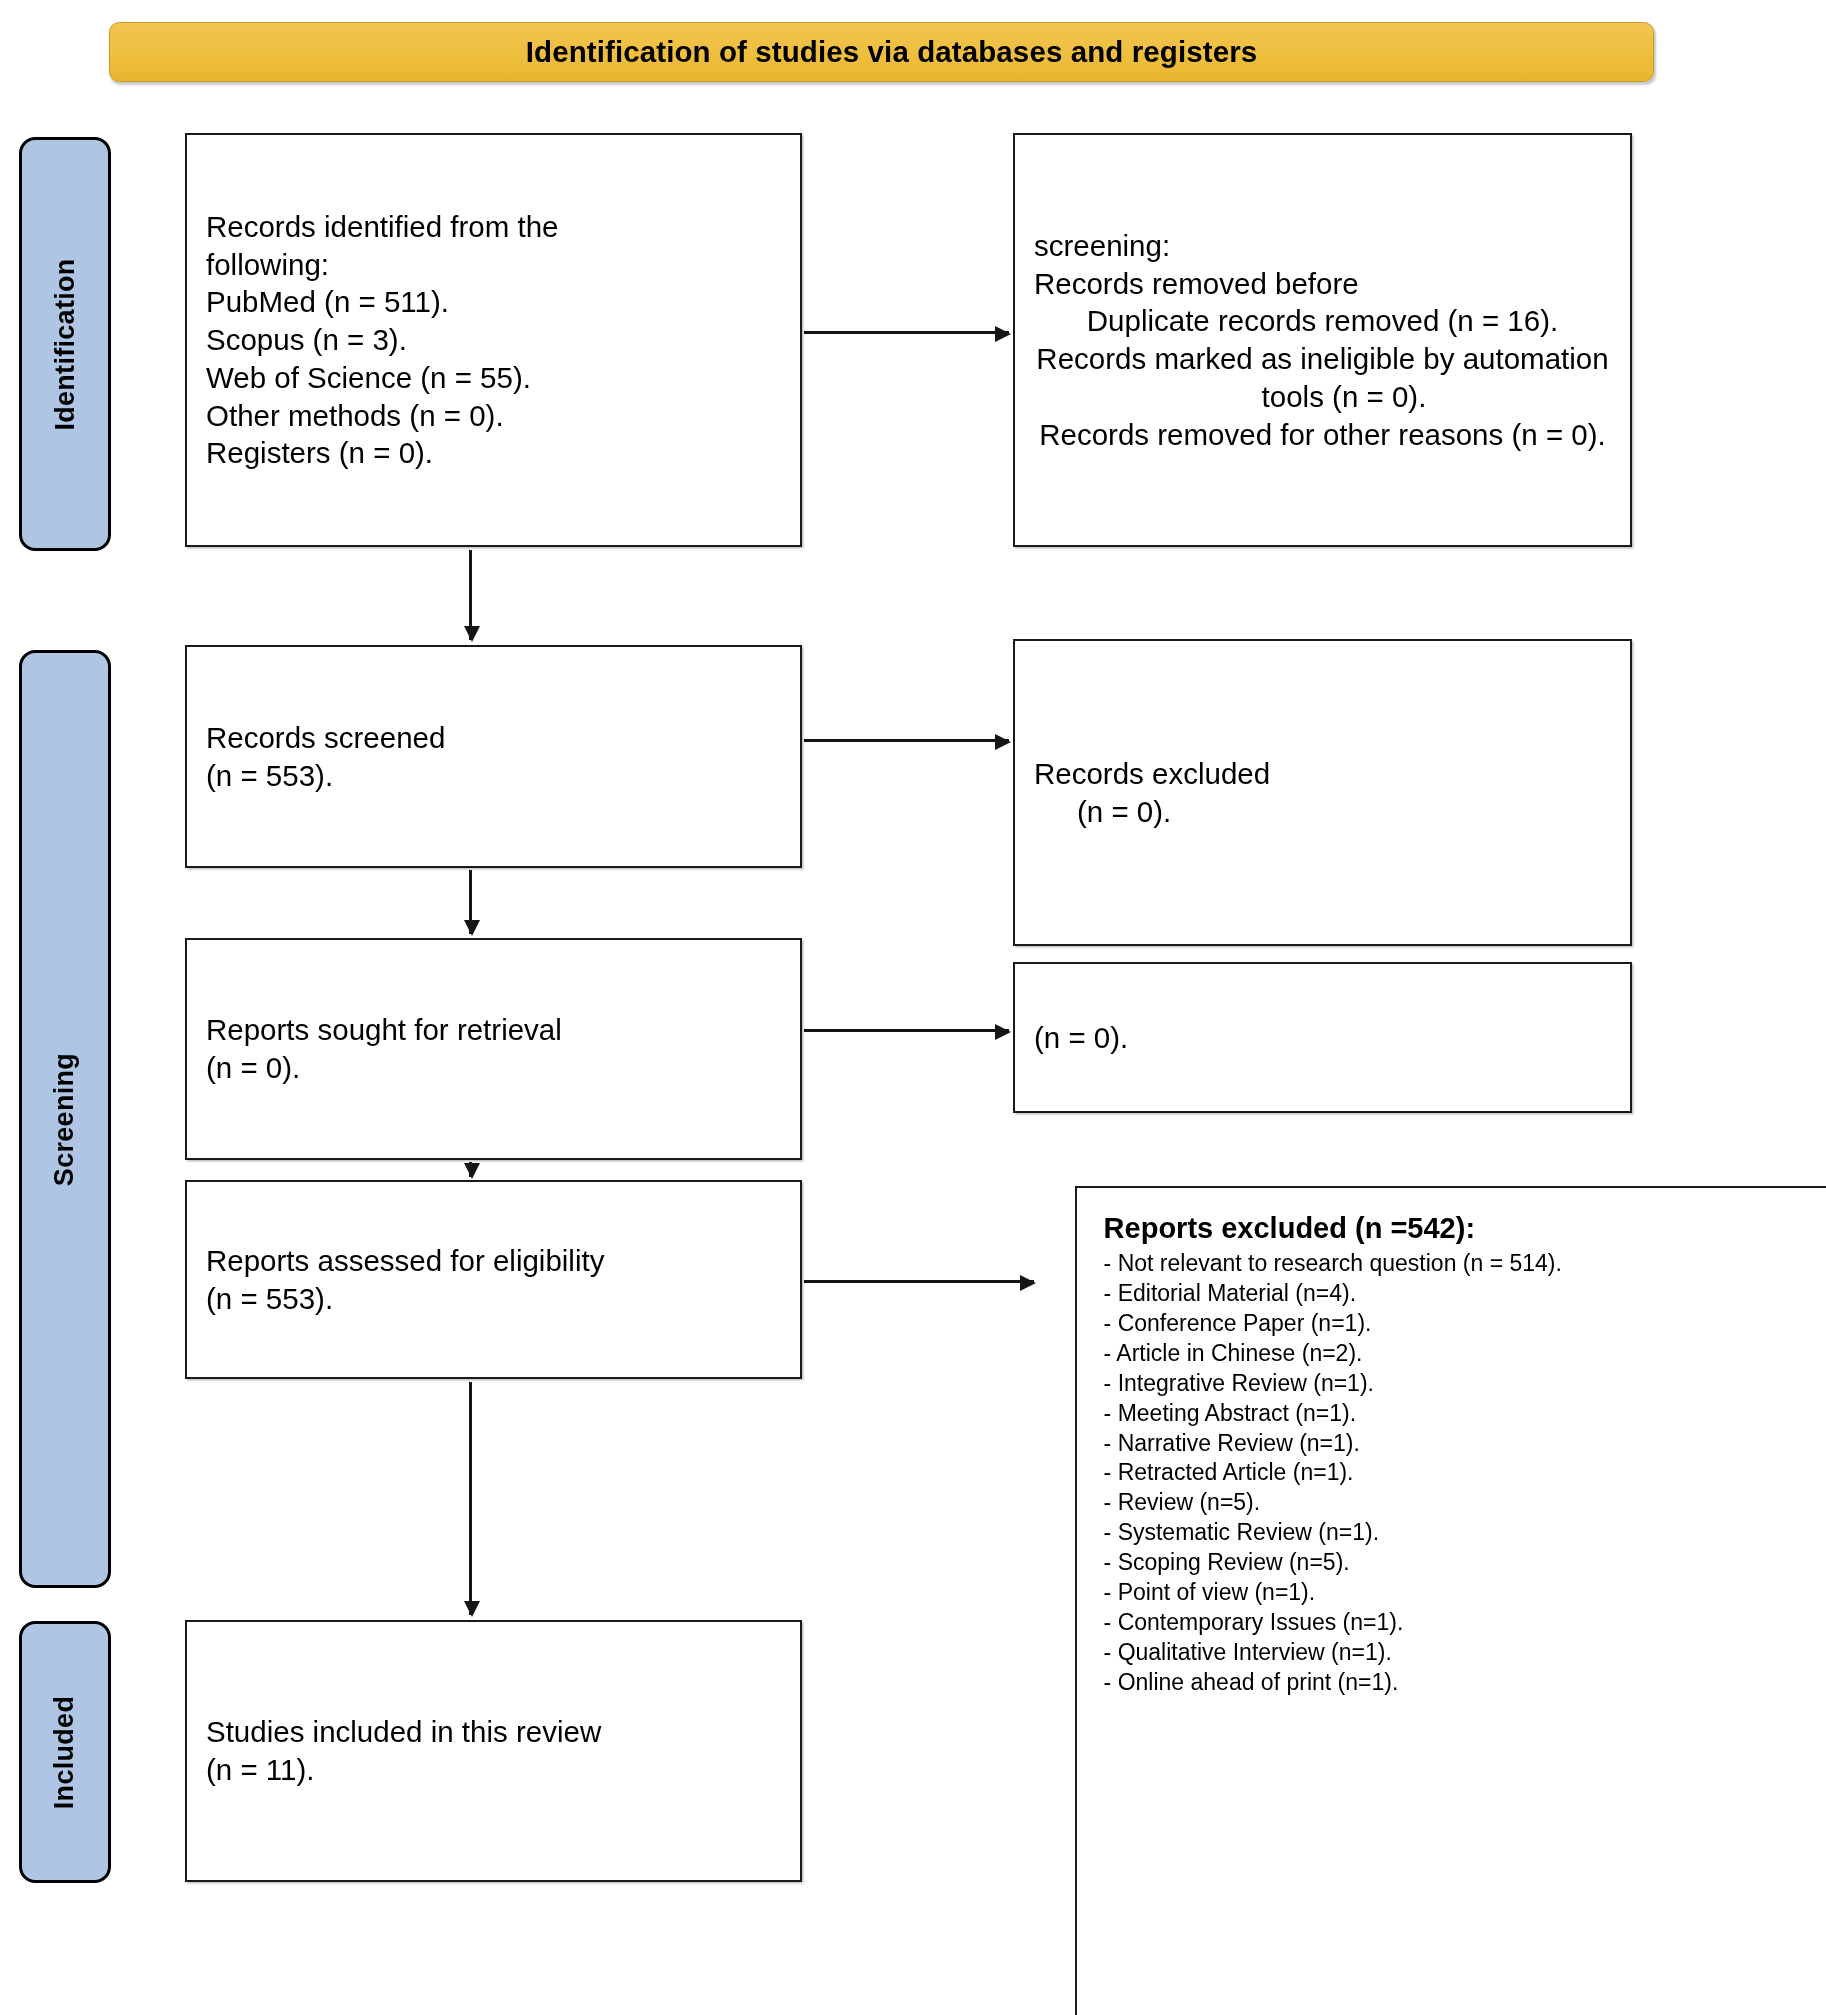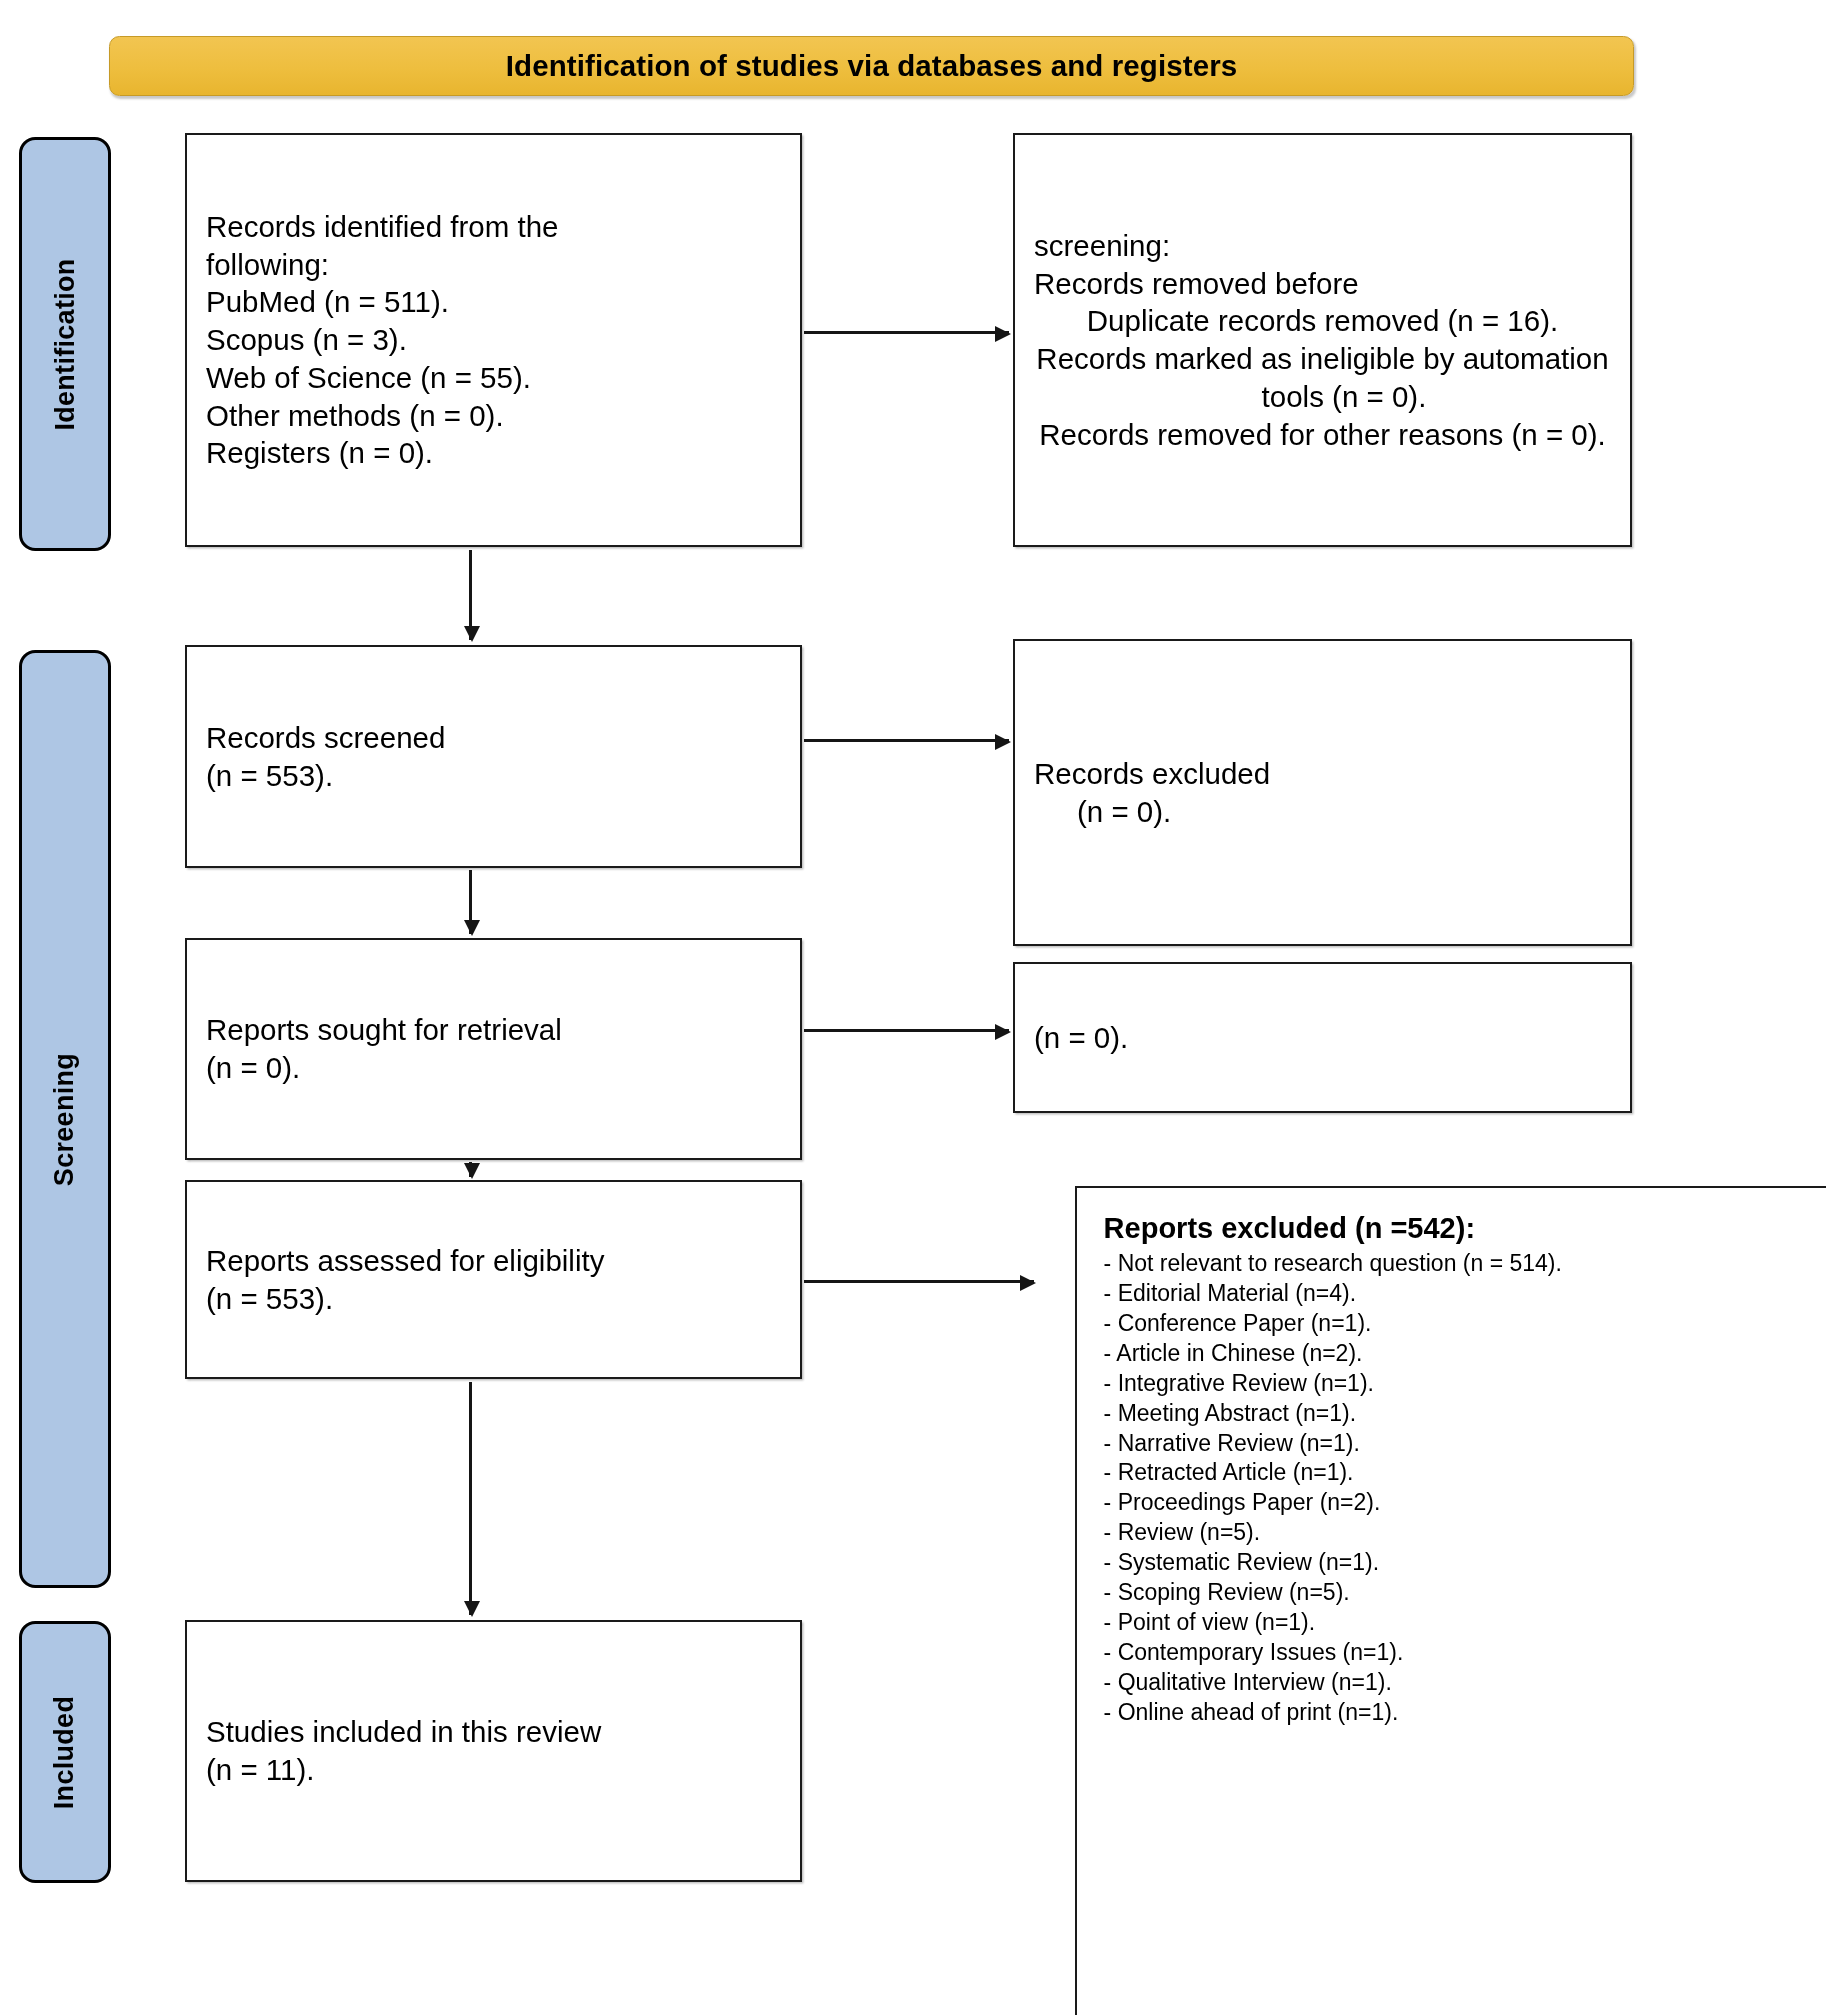--- a/index.html
+++ b/index.html
@@ -11,29 +11,30 @@
     position:relative;
     width:1827px;
     height:2015px;
     background:#ffffff;
     overflow:hidden;
   }
 
   
   .banner{
     position:absolute;
-    left:109px; top:36px;
+    left:109px; top:22px;
     width:1523px; height:58px;
     background:linear-gradient(180deg,#f2c551 0%,#eebe3e 55%,#e8b52f 100%);
     border:1.5px solid #c69a27;
     border-radius:10.3px;
     box-shadow:1.5px 2.2px 2.2px rgba(0,0,0,.22);
     display:flex;
     align-items:center;
     justify-content:center;
+    padding-left:20px;
   }
   .banner-title{
     font-size:29.5px;
     font-weight:bold;
     letter-spacing:0.1px;
     color:#000;
     text-align:center;
     white-space:nowrap;
   }
 
@@ -215,21 +216,20 @@
     <div class="exhead">Reports excluded (n =542):</div>
     <div>
       <div class="exline">- Not relevant to research question (n = 514).</div>
       <div class="exline">- Editorial Material (n=4).</div>
       <div class="exline">- Conference Paper (n=1).</div>
       <div class="exline">- Article in Chinese (n=2).</div>
       <div class="exline">- Integrative Review (n=1).</div>
       <div class="exline">- Meeting Abstract (n=1).</div>
       <div class="exline">- Narrative Review (n=1).</div>
       <div class="exline">- Retracted Article (n=1).</div>
-      <div class="exline">- Proceedings Paper (n=2).</div>
       <div class="exline">- Review (n=5).</div>
       <div class="exline">- Systematic Review (n=1).</div>
       <div class="exline">- Scoping Review (n=5).</div>
       <div class="exline">- Point of view (n=1).</div>
       <div class="exline">- Contemporary Issues (n=1).</div>
       <div class="exline">- Qualitative Interview (n=1).</div>
       <div class="exline">- Online ahead of print (n=1).</div>
     </div>
   </div>
 

